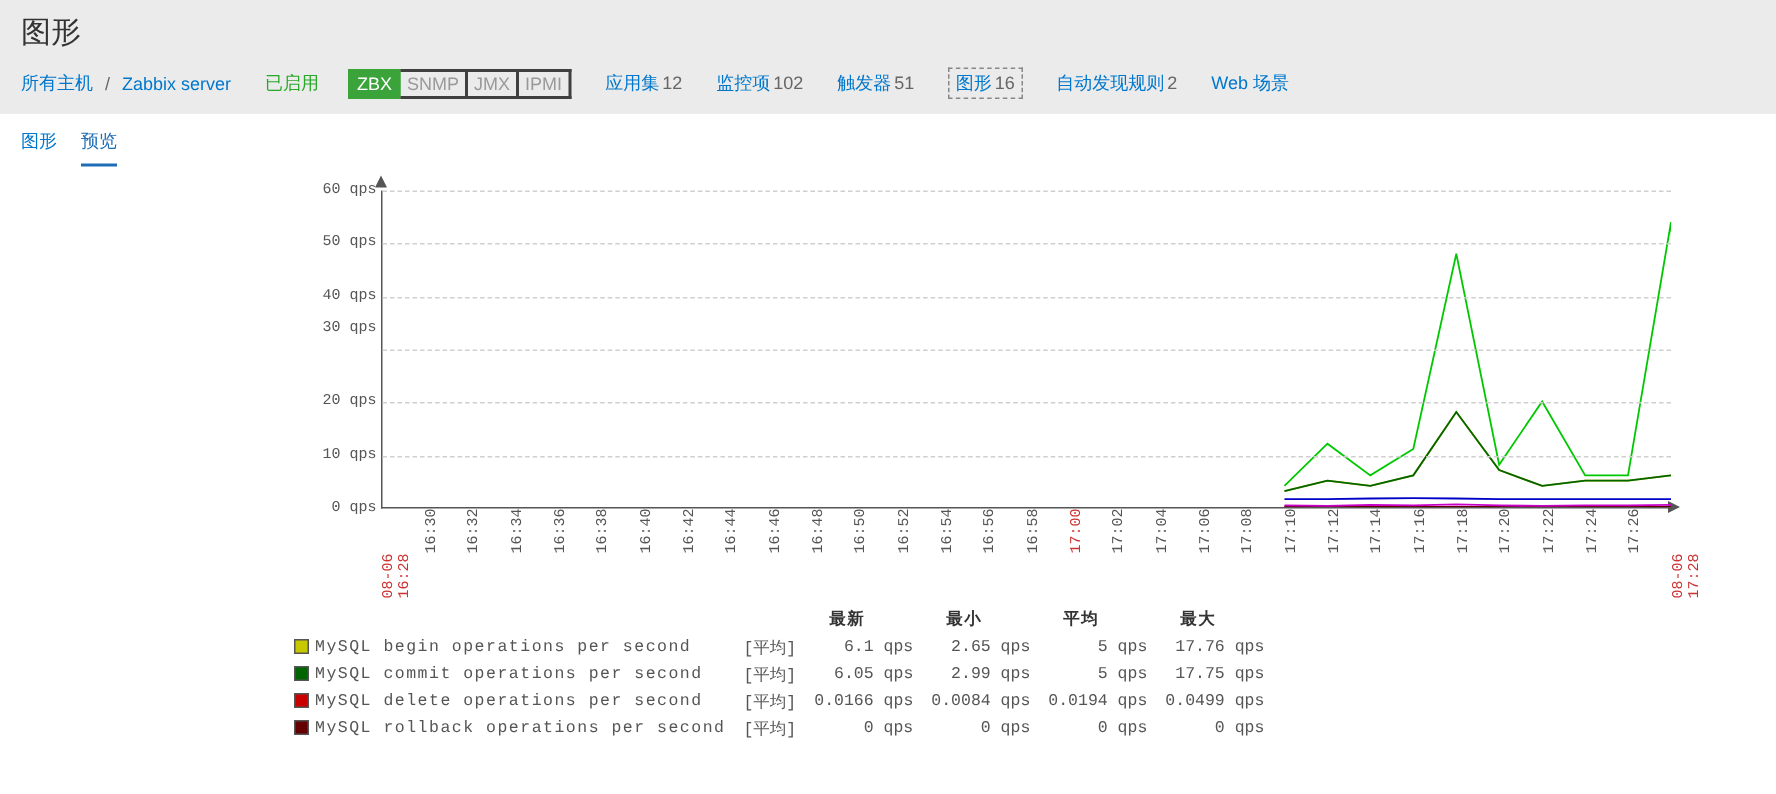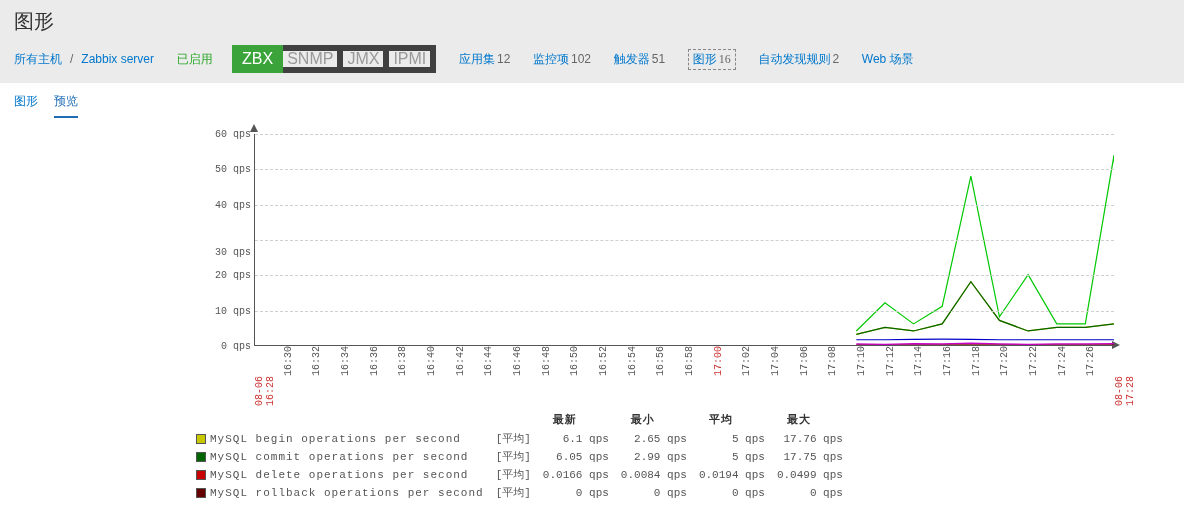--- a/index.html
+++ b/index.html
@@ -5,25 +5,25 @@
   * { box-sizing: border-box; margin: 0; padding: 0; }
   body { font-family: Arial, "Microsoft YaHei", sans-serif; font-size: 12px; color: #333; background: #fff; width: 1184px; }
   .page { padding: 0; }
   .header-region { background: #ebebeb; padding: 8px 14px 0 14px; }
   .page-title { font-size: 20px; color: #333; font-weight: normal; margin-bottom: 10px; }
   .breadcrumb-bar { display: flex; align-items: center; gap: 8px; font-size: 12px; padding-bottom: 10px; flex-wrap: wrap; }
   .breadcrumb-link { color: #0077cc; text-decoration: none; }
   .breadcrumb-sep { color: #666; }
   .status-enabled { color: #2aa82a; }
   .proto-group { display: flex; gap: 0; }
-  .proto-btn { border: 6px solid #404040; padding: 1px 4px; font-size: 16px; line-height: 14px; color: #999; cursor: default; text-align: right; }
+  .proto-btn { border: 2px solid #404040; padding: 1px 4px; font-size: 12px; line-height: 14px; color: #999; cursor: default; text-align: right; }
   .proto-btn.active { background: #3aa33a; color: #fff; border-color: #3aa33a; }
   .proto-btn + .proto-btn { border-left: none; }
   .nav-item { color: #0077cc; text-decoration: none; }
-  .nav-item.active { color: #0077cc; border: 1px dashed #888; padding: 1px 4px; font-family: Liberation Serif, serif; }
+  .nav-item.active { color: #0077cc; border: 1px dashed #888; padding: 1px 4px; }
   .nav-count { color: #666; margin-left: 2px; }
   .tabs { display: flex; gap: 16px; padding: 10px 14px 0 14px; }
   .tab { color: #0077cc; cursor: pointer; padding-bottom: 6px; }
   .tab.active { color: #1f6db5; border-bottom: 2px solid #1f6db5; }
   .chart-area { position: relative; padding: 8px 14px 8px 14px; }
   .chart-title { text-align: center; font-family: "Courier New", monospace; font-size: 13px; color: #666; margin: 4px 0 2px 0; letter-spacing: 2px; }
   .chart-box { position: relative; margin-left: 180px; width: 920px; height: 280px; }
   .plot { position: absolute; left: 60px; top: 8px; right: 0; bottom: 60px; border-left: 1px solid #555; border-bottom: 1px solid #555; }
   .grid-line { position: absolute; left: 0; right: 0; height: 0; border-top: 1px dashed #cfcfcf; }
   .y-label { position: absolute; right: 100%; margin-right: 4px; transform: translateY(-50%); font-family: Liberation Mono, monospace; font-size: 10px; color: #555; white-space: nowrap; }
@@ -93,21 +93,21 @@
             <polyline points="602.0,212.0 860.0,212.0" fill="none" stroke="#640000" stroke-width="1.2"></polyline>
             <polyline points="602.0,197.9 630.7,169.6 659.3,190.8 688.0,173.1 716.7,42.4 745.3,183.7 774.0,141.3 802.7,190.8 831.3,190.8 860.0,21.2 868.6,162.5" fill="none" stroke="#00c800" stroke-width="1.2"></polyline>
             <polyline points="602.0,210.9 630.7,211.3 659.3,210.6 688.0,210.9 716.7,210.2 745.3,210.9 774.0,211.3 802.7,210.9 831.3,210.9 860.0,210.6" fill="none" stroke="#c800c8" stroke-width="1.2"></polyline>
           </svg>
     <div class="y-label" style="top: 212px;">0 qps</div>
           <div class="grid-line" style="top: 176.667px;"></div>
           <div class="y-label" style="top: 176.667px;">10 qps</div>
           <div class="grid-line" style="top: 141.333px;"></div>
           <div class="y-label" style="top: 141.333px;">20 qps</div>
           <div class="grid-line" style="top: 106px;"></div>
-          <div class="y-label" style="top: 118px; margin-left: 12px;">30 qps</div>
+          <div class="y-label" style="top: 92px; margin-left: 12px;">30 qps</div>
           <div class="grid-line" style="top: 70.6667px;"></div>
           <div class="y-label" style="top: 70.6667px;">40 qps</div>
           <div class="grid-line" style="top: 35.3333px;"></div>
           <div class="y-label" style="top: 35.3333px;">50 qps</div>
           <div class="grid-line" style="top: 0px;"></div>
           <div class="y-label" style="top: 0px;">60 qps</div>
         </div>
     <div class="x-axis" id="x-axis">
           <div class="x-tick red" style="left: 0px;">08-06 16:28</div>
           <div class="x-tick" style="left: 28.6667px;">16:30</div>

